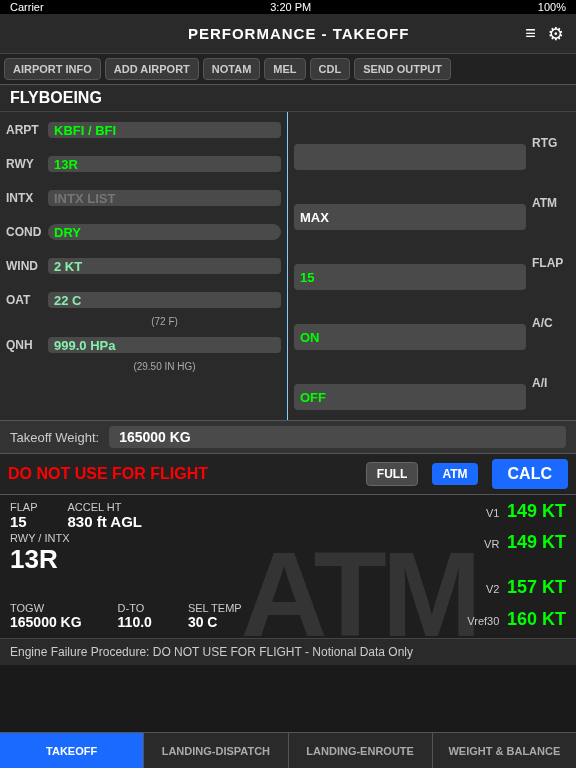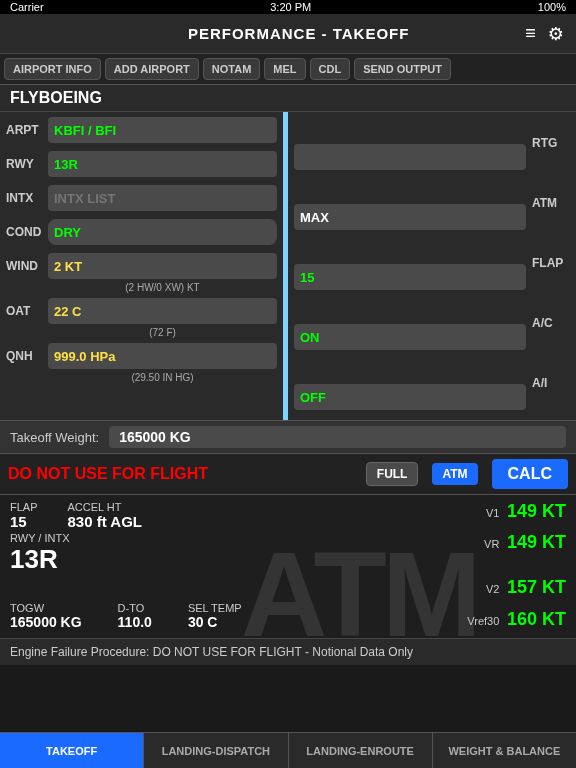--- a/index.html
+++ b/index.html
@@ -84,21 +84,21 @@
     }
 
     
     .form-grid {
       display: grid;
       grid-template-columns: 1fr 1fr;
       background: #2a2a2a;
       border-bottom: 1px solid #555;
     }
     .form-left {
-      border-right: 5px solid #7dd3fc;
+      border-right: 1px solid #7dd3fc;
       padding: 4px 6px;
     }
     .form-right {
       padding: 4px 6px;
     }
 
     .form-row {
       display: flex;
       align-items: center;
       margin-bottom: 6px;
@@ -113,27 +113,27 @@
     }
     .form-input {
       flex: 1;
       background: #4a4a4a;
       border: none;
       border-radius: 4px;
       padding: 3px 6px;
       color: #0f0;
       font-size: 13px;
       font-weight: bold;
-      height: 26px;
+      height: 16px;
     }
     .form-input.gray-text {
       color: #aaa;
     }
     .form-input.white-text {
-      color: #fde047;
+      color: #86efac;
       font-weight: bold;
     }
 
     .form-right-row {
       display: flex;
       align-items: center;
       margin-bottom: 6px;
       min-height: 28px;
     }
     .form-right-input {
@@ -345,21 +345,20 @@
 
     <div class="form-row">
       <span class="form-label">COND</span>
       <input class="form-input" type="text" style="color: rgb(0, 255, 0); border-radius: 8px;" value="DRY">
     </div>
 
     <div class="form-row">
       <span class="form-label">WIND</span>
       <input class="form-input white-text" type="text" value="2 KT" style="">
     </div>
-    <div class="sub-label">(2 HW/0 XW) KT</div>
 
     <div class="form-row">
       <span class="form-label">OAT</span>
       <input class="form-input white-text" type="text" value="22 C" style="">
     </div>
     <div class="sub-label">(72 F)</div>
 
     <div class="form-row">
       <span class="form-label">QNH</span>
       <input class="form-input white-text" type="text" value="999.0 HPa" style="">

